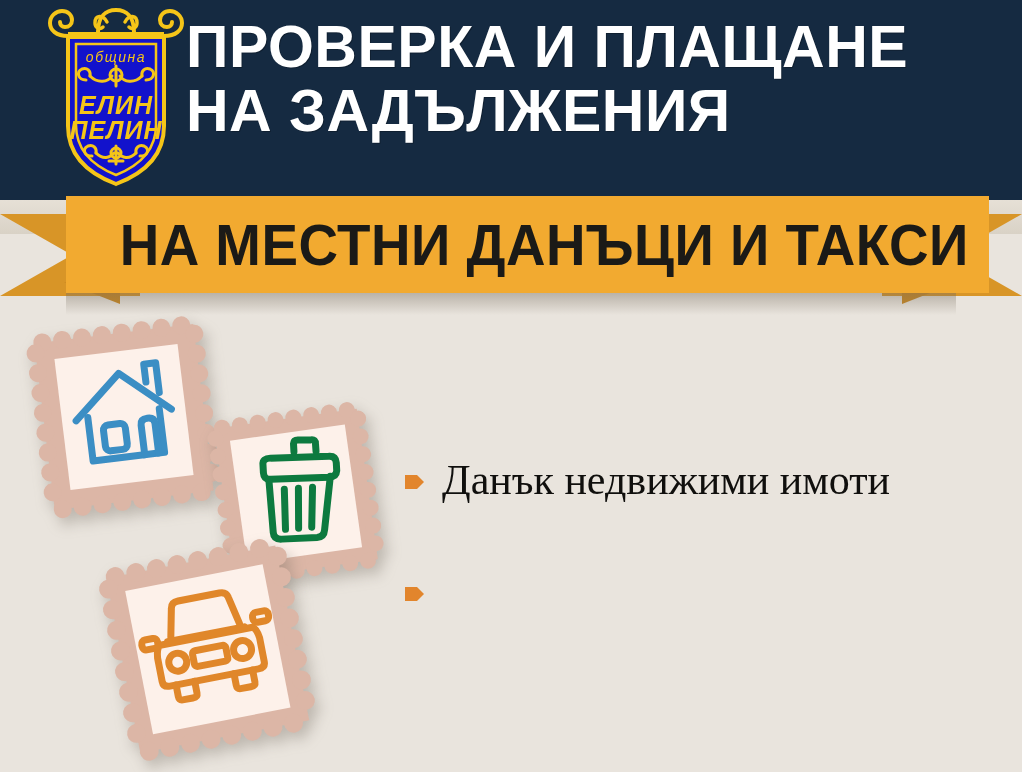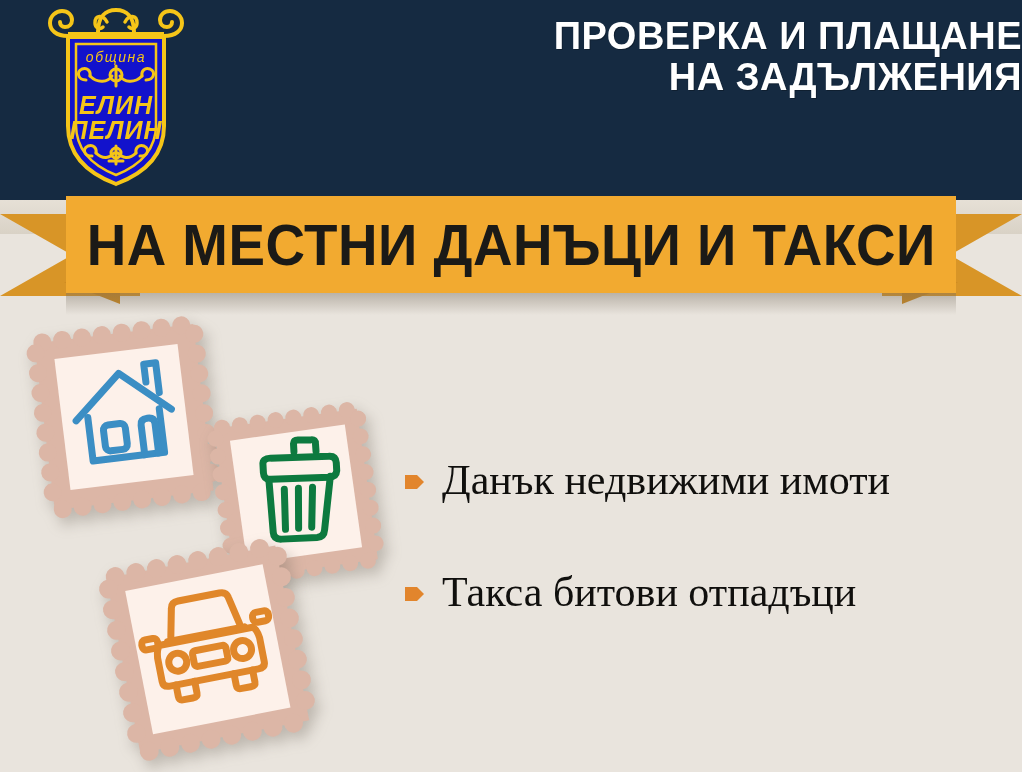--- a/index.html
+++ b/index.html
@@ -21,24 +21,24 @@
     position:absolute;left:0;top:0;width:1022px;height:200px;
     display:flex;align-items:flex-start;
   }
   .crest{
     position:absolute;left:46px;top:6px;width:140px;height:183px;font-style:italic;
   }
   .crest svg{display:block;}
 
   .header-title{
     position:absolute;left:186px;top:16px;width:836px;
-    text-align:right;
+    text-align:left;
     color:#ffffff;
     font-weight:bold;
-    font-size:38px;
+    font-size:59px;
     line-height:1.08;
     letter-spacing:0.5px;
     font-family:"Liberation Sans", sans-serif;
     text-shadow:1px 1px 0 rgba(0,0,0,0.25);
   }
   .header-title .l2{display:block;}
 
   
   .paper-strip{
     position:absolute;left:0;top:200px;width:1022px;height:34px;
@@ -66,21 +66,21 @@
     clip-path:polygon(0 0,56px 0,56px 22px);
   }
   .ribbon-fold-right{
     position:absolute;right:64px;top:86px;width:56px;height:22px;
     background:#c8861f;
     clip-path:polygon(0 0,56px 0,0 22px);
   }
   .ribbon-main{
     position:absolute;left:66px;top:0;width:890px;height:97px;
     background:#f2aa30;
-    display:flex;align-items:center;justify-content:center;
+    display:flex;align-items:center;justify-content:center;padding-left:33px;
   }
   .ribbon-main .rtext{
     color:#1b1a17;
     font-weight:bold;
     font-size:57px;
     letter-spacing:0.5px;
     font-family:"Liberation Sans", sans-serif;
     transform:scaleX(0.96);
     white-space:nowrap;
   }
@@ -369,19 +369,18 @@
       </span>
       <span class="bullet-text">Данък недвижими имоти</span>
     </div>
 
     <div class="bullet-row">
       <span class="bullet-mark">
         <svg width="26" height="26" viewBox="0 0 26 26" xmlns="http://www.w3.org/2000/svg">
           <path d="M3 6 L15 6 L22 13 L15 20 L3 20 Z" fill="#e2852c"></path>
         </svg>
       </span>
-      <span class="bullet-text">Такса битови отпадъци</span>
     </div>
 
 
   </div>
 
 </div>
 
 </body></html>

